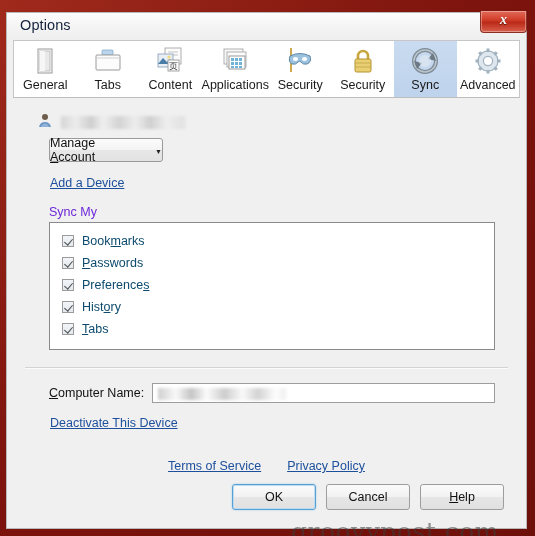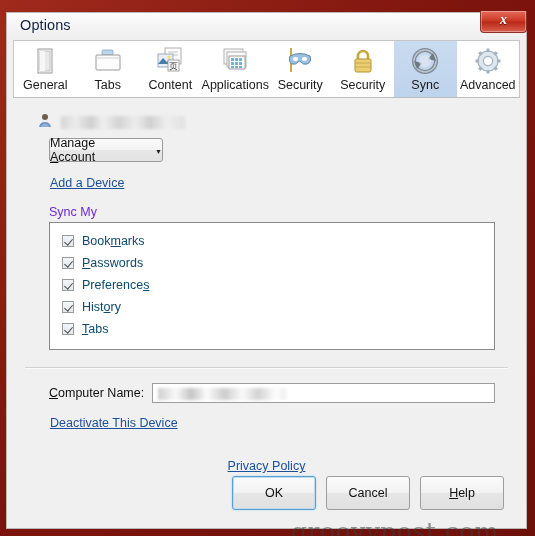--- a/index.html
+++ b/index.html
@@ -311,21 +311,21 @@
   
   #footer {
     position: absolute;
     right: 16px;
     bottom: 12px;
     display: flex;
     gap: 10px;
   }
   .dialog-button {
     width: 84px;
-    height: 34px;
+    height: 26px;
     box-sizing: border-box;
     border: 1px solid #9d9d9d;
     border-radius: 3px;
     background: linear-gradient(to bottom,#fbfbfb 0%,#f2f2f2 48%,#e6e6e6 52%,#e0e0e0 100%);
     font-family: "Liberation Sans", sans-serif;
     font-size: 12.5px;
     color: #111;
     cursor: pointer;
     display: flex;
     align-items: center;
@@ -545,20 +545,21 @@
       <div id="computer-name-row">
         <span id="computer-name-label"><span class="accel">C</span><span>omputer Name:</span></span>
         <span id="computer-name-input" placeholder="">
           <span id="computer-name-blur"></span>
         </span>
       </div>
 
       <a id="deactivate-link" class="link">Deactivate This Device</a>
 
       <div id="legal-links">
+        <a class="link">Terms of Service</a>
         <a class="link">Privacy Policy</a>
       </div>
 
       <div id="footer">
         <div class="dialog-button default">OK</div>
         <div class="dialog-button">Cancel</div>
         <div class="dialog-button">
             <span class="accel">H</span>
             <span>elp</span>
           </div>

